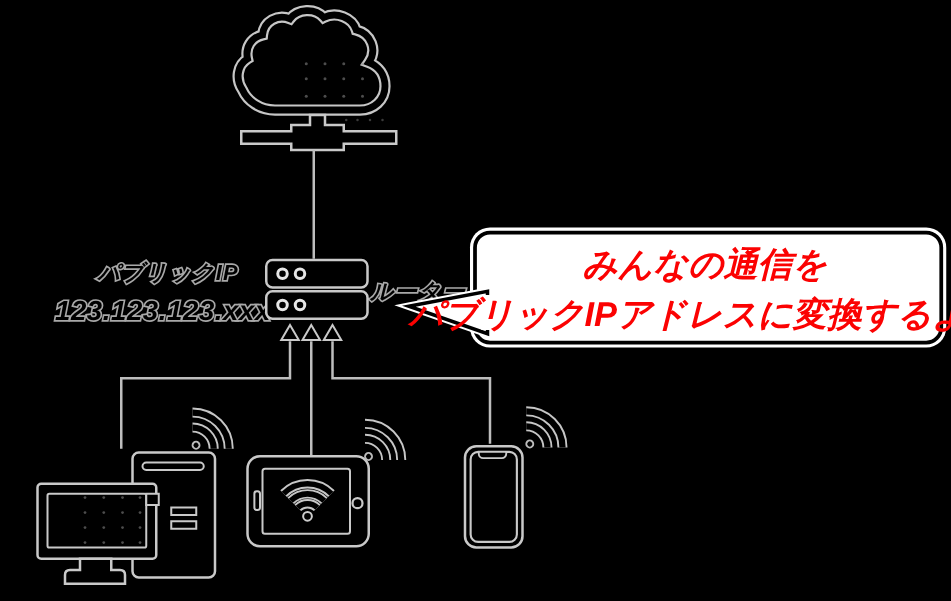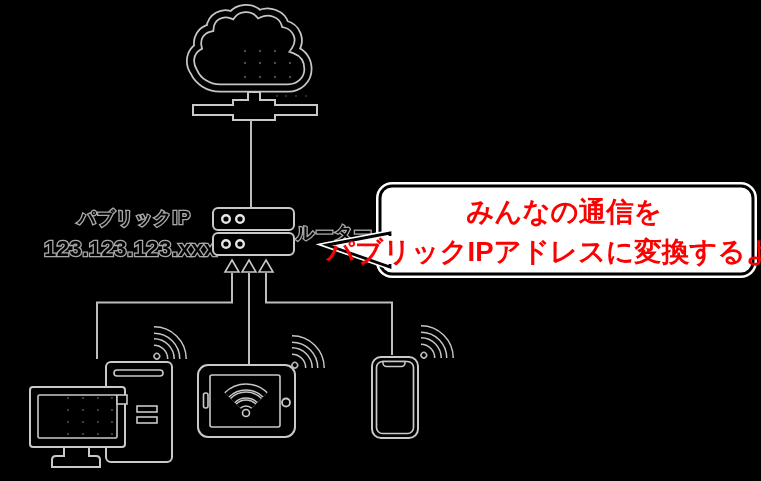--- a/index.html
+++ b/index.html
@@ -1,17 +1,17 @@
 <!DOCTYPE html>
 <html><head>
 <meta charset="utf-8">
 <style>
   html,body{margin:0;padding:0;background:#000;}
   .stage{position:relative;width:761px;height:481px;background:#000;overflow:hidden;
-         font-family:"Liberation Sans","DejaVu Sans",sans-serif;}
+         font-family:"Liberation Sans","DejaVu Sans",sans-serif;font-style:italic;}
   svg{display:block}
   .halo{fill:none;stroke:#c6c6c6}
   .core{fill:none;stroke:#000}
   .ln{fill:none;stroke:#bdbdbd;stroke-width:2}
   .shape{fill:#000;stroke:#c9c9c9;stroke-width:2}
   .detail{fill:#000;stroke:#c9c9c9;stroke-width:1.6}
   .outtext{fill:#000;stroke:#a8a8a8;stroke-width:2.6;paint-order:stroke;
            font-weight:bold;font-family:"Liberation Sans","DejaVu Sans",sans-serif;}
   .bubbletext{font-weight:bold;font-family:"Liberation Sans","DejaVu Sans",sans-serif;
               text-anchor:middle;}

